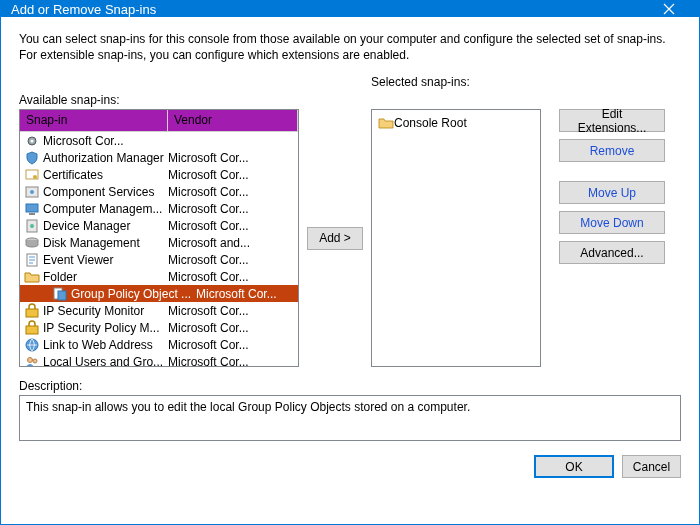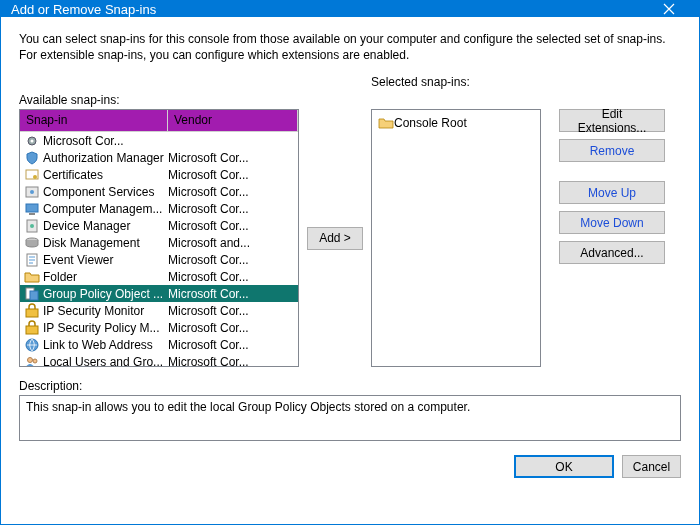--- a/index.html
+++ b/index.html
@@ -23,32 +23,32 @@
 .col-snap { width: 148px; }
 .col-vendor { flex: 1; }
 .list-body { flex: 1; overflow-y: scroll; }
 .list-body::-webkit-scrollbar { width: 17px; }
 .list-body::-webkit-scrollbar-track { background: #f0f0f0; border-left: 1px solid #d0d0d0; }
 .list-body::-webkit-scrollbar-thumb { background: #cdcdcd; border: 1px solid #a0a0a0; }
 .row { display: flex; height: 17px; align-items: center; cursor: default; }
 .row .ic { width: 16px; height: 16px; margin: 0 3px 0 4px; flex-shrink: 0; }
 .row .name { width: 125px; white-space: nowrap; overflow: hidden; text-overflow: ellipsis; padding-right: 4px; }
 .row .vendor { flex: 1; white-space: nowrap; overflow: hidden; text-overflow: ellipsis; padding-right: 4px; }
-.row.selected { background: #0f766e; color: #fff; }
+.row.selected { background: #c2410c; color: #fff; padding-left: 28px; }
 .mid-col { width: 72px; display: flex; flex-direction: column; align-items: center; justify-content: center; height: 258px; }
 .btn { height: 23px; background: #e1e1e1; border: 1px solid #adadad; padding: 0 10px; font-size: 12px; font-family: inherit; cursor: pointer; display: inline-flex; align-items: center; justify-content: center; }
 .btn[disabled] { color: #1d4ed8; cursor: default; }
 .btn-fixed { width: 106px; margin-bottom: 7px; }
 .right-btns { display: flex; flex-direction: column; align-items: flex-end; width: 110px; margin-left: 14px; }
 .sel-body { padding: 4px 6px; }
 .sel-item { display: flex; align-items: center; height: 17px; }
 .desc-label { margin-top: 12px; }
 .desc-box { border: 1px solid #828790; height: 46px; padding: 4px 6px; margin-top: 2px; background: #fff; }
 .footer { display: flex; justify-content: flex-end; gap: 8px; margin-top: 14px; }
-.ok-btn { border: 2px solid #0078d7; width: 100px; }
+.ok-btn { border: 2px solid #0078d7; width: 80px; }
 .spacer-flex { flex: 1; }
 .icon-svg { width: 16px; height: 16px; display: block; }
 </style>
 </head>
 <body>
 
 <div class="window">
   <div class="titlebar">
     <span class="title">Add or Remove Snap-ins</span>
     <div class="close">

